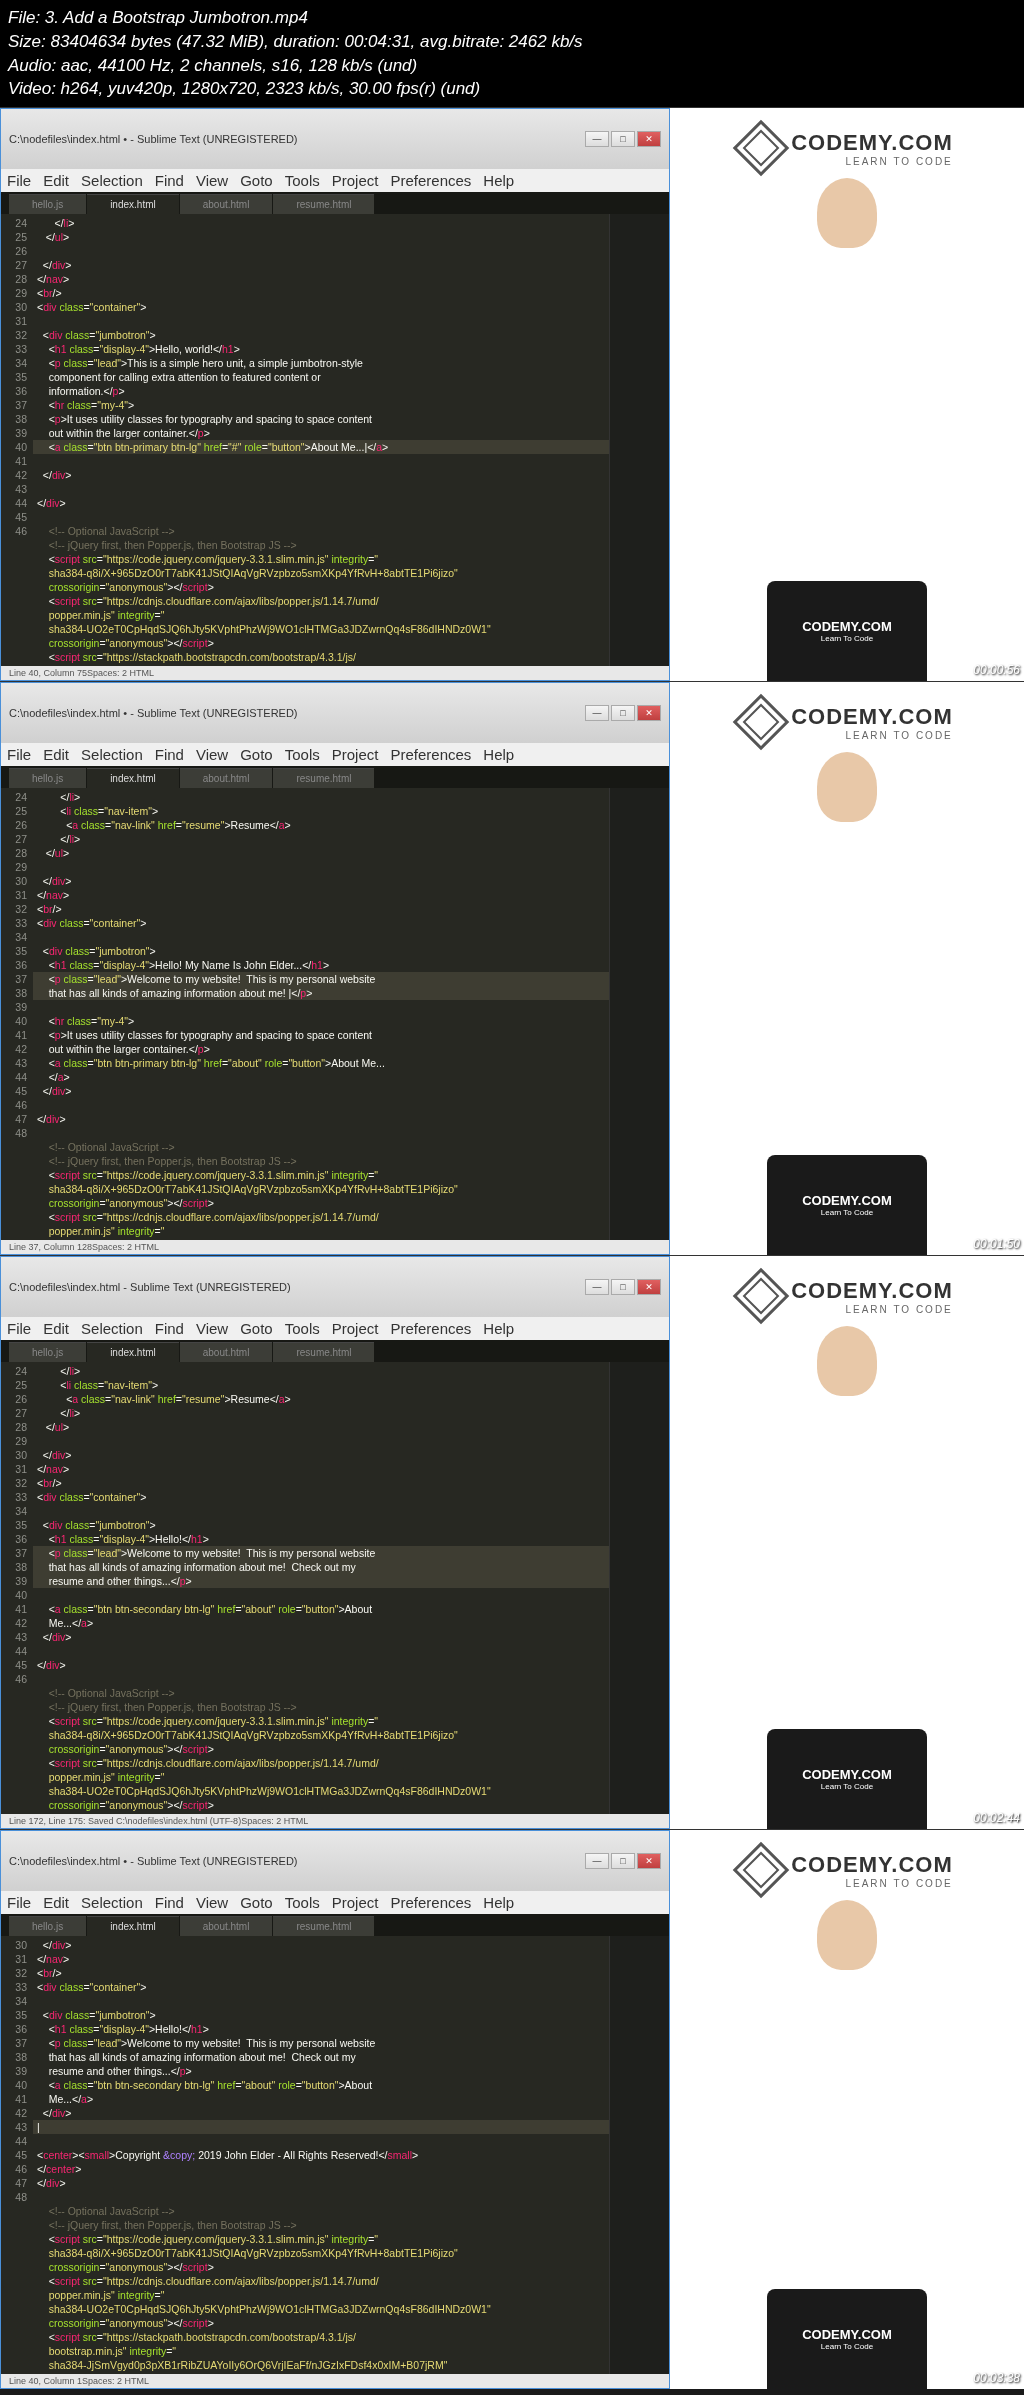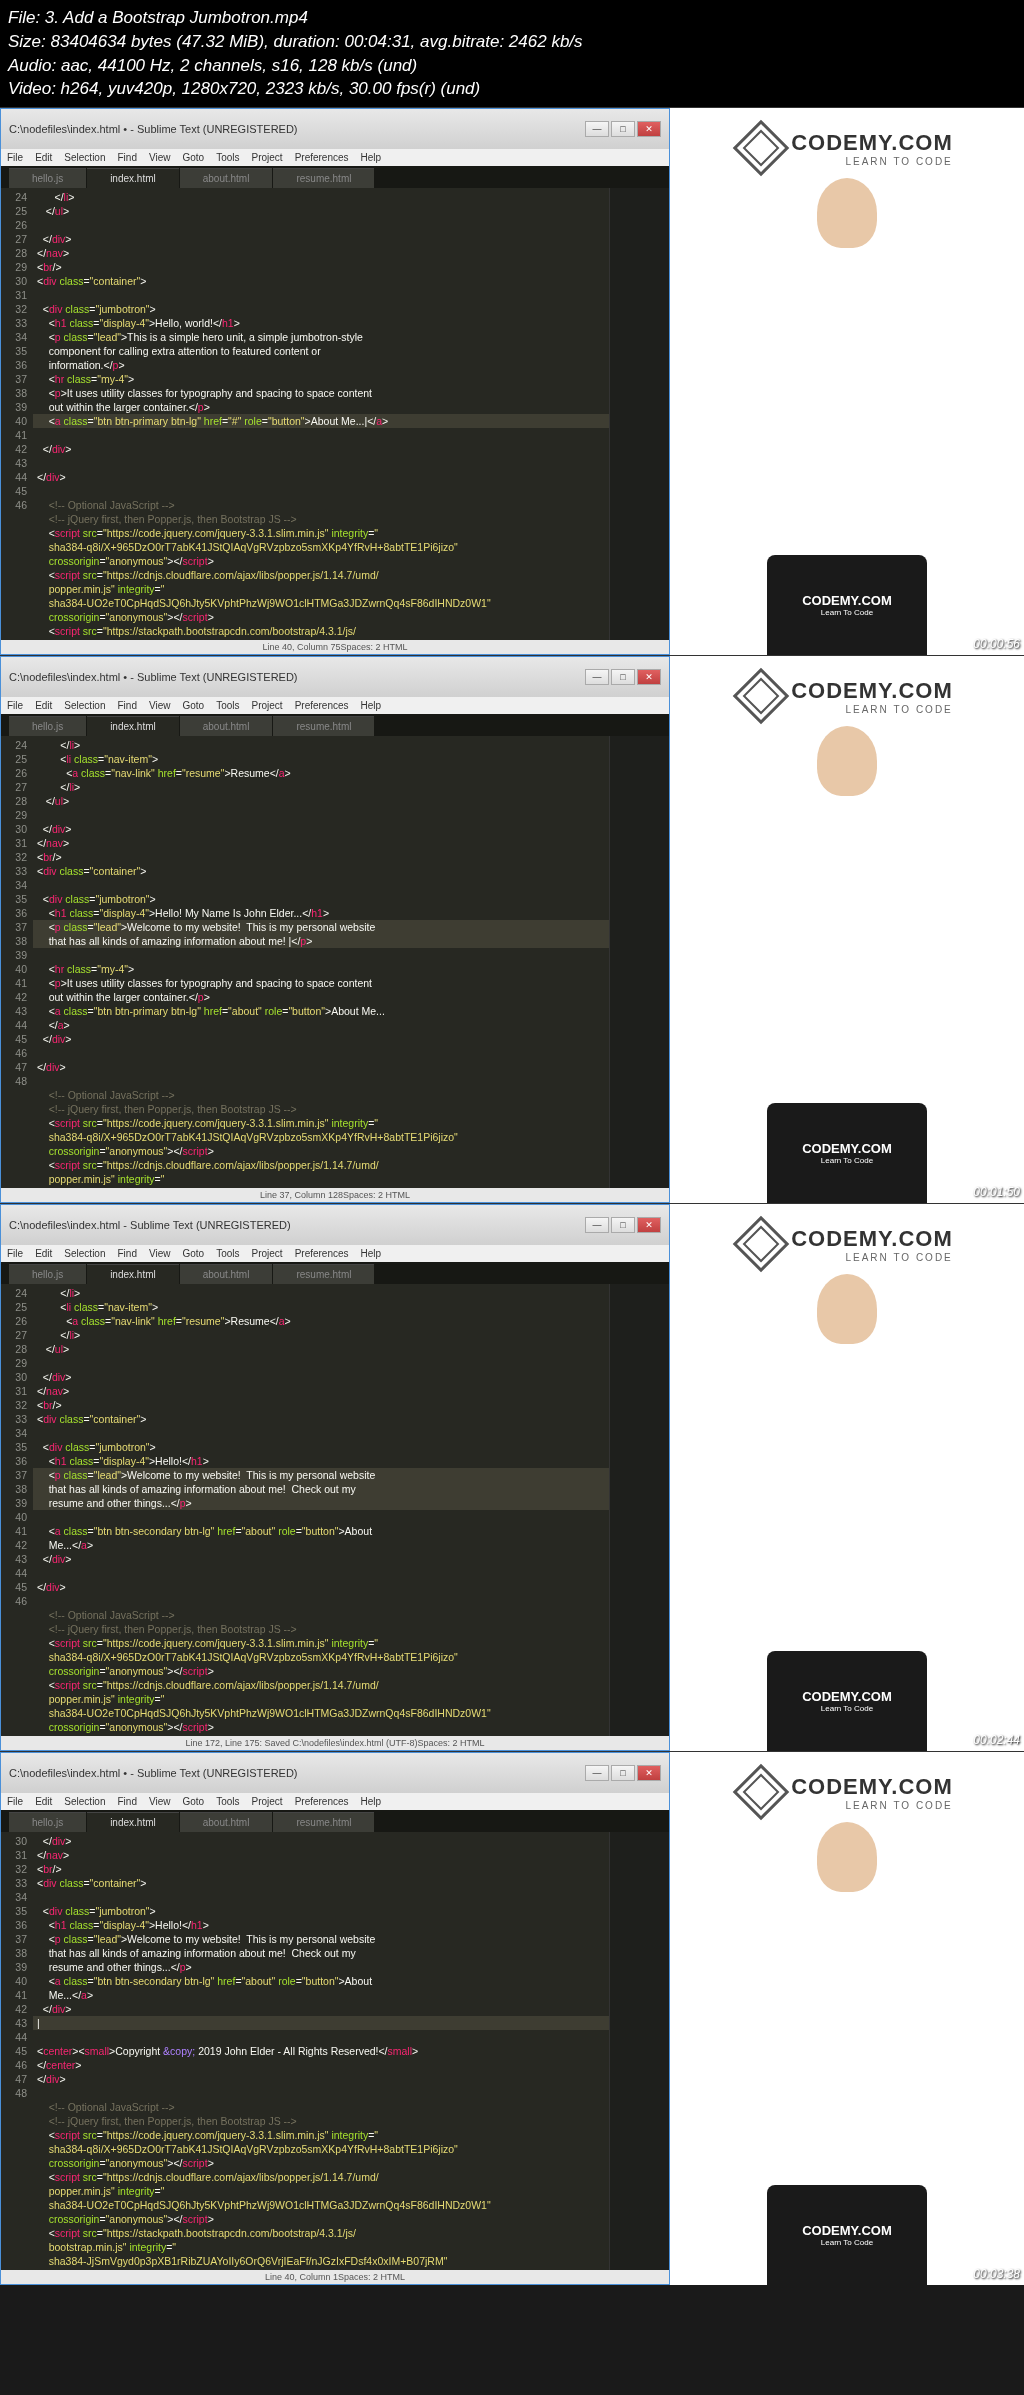--- a/index.html
+++ b/index.html
@@ -1,33 +1,33 @@
 <!DOCTYPE html>
 <html><head>
 <meta charset="utf-8">
 <style>
 *{margin:0;padding:0;box-sizing:border-box;font-family:Arial,sans-serif}
 body{background:#1a1a1a;width:1024px}
 .meta{background:#000;color:#fff;padding:6px 8px;font-size:17px;font-style:italic;line-height:1.4}
 .frame{display:flex;background:#fff;border-top:1px solid #333}
 .editor-side{width:670px;background:#272822;border:1px solid #4a90d9}
 .presenter-side{flex:1;background:#fff;position:relative;display:flex;flex-direction:column;align-items:center;padding-top:20px}
-.titlebar{background:linear-gradient(#e8e8e8,#d0d0d0);padding:12px 8px;font-size:11px;color:#333;display:flex;justify-content:space-between;align-items:center}
+.titlebar{background:linear-gradient(#e8e8e8,#d0d0d0);padding:22px 8px;font-size:11px;color:#333;display:flex;justify-content:space-between;align-items:center}
 .winbtns{display:flex;gap:2px}
 .winbtn{width:24px;height:16px;background:linear-gradient(#f5f5f5,#ddd);border:1px solid #aaa;font-size:9px;text-align:center;line-height:14px}
 .winbtn.close{background:linear-gradient(#e06060,#c04040);color:#fff}
-.menubar{background:#f0f0f0;padding:3px 6px;font-size:10px;color:#333;display:flex;gap:12px}
+.menubar{background:#f0f0f0;padding:3px 6px;font-size:15px;color:#333;display:flex;gap:12px}
 .tabbar{background:#171814;display:flex;padding:2px 0 0 8px;gap:1px}
 .tab{background:#3c3d37;color:#888;padding:4px 23px;font-size:10px;border-top:1px solid #444}
 .tab.active{background:#272822;color:#ddd}
 .code-area{display:flex;background:#272822;font-family:'Consolas',monospace;font-size:10.5px;line-height:14px;position:relative}
 .gutter{background:#272822;color:#8f908a;text-align:right;padding:2px 6px 2px 4px;user-select:none;width:32px}
 .code{flex:1;padding:2px 4px;color:#f8f8f2;overflow:hidden;white-space:pre}
 .minimap{width:60px;background:#1e1f1c;border-left:1px solid #333}
-.statusbar{background:#e8e8e8;color:#555;font-size:9px;padding:2px 8px;display:flex;justify-content:center}
+.statusbar{background:#e8e8e8;color:#555;font-size:9px;padding:2px 8px;display:flex;justify-content:flex-start}
 .logo{display:flex;align-items:center;gap:10px;margin-bottom:10px}
 .logo-icon{width:40px;height:40px;border:3px solid #555;transform:rotate(45deg);position:relative}
 .logo-icon::before{content:'';position:absolute;inset:4px;border:2px solid #555}
 .logo-text{font-size:22px;font-weight:bold;color:#333;letter-spacing:1px}
 .logo-sub{font-size:10px;color:#666;letter-spacing:2px;text-align:right}
 .tshirt{width:160px;height:100px;background:#1a1a1a;border-radius:8px 8px 0 0;margin-top:auto;position:relative;display:flex;flex-direction:column;align-items:center;justify-content:center;color:#fff}
 .tshirt-logo{font-size:13px;font-weight:bold}
 .tshirt-sub{font-size:8px}
 .head{width:60px;height:70px;background:#e8c8a8;border-radius:50% 50% 40% 40%;margin-bottom:-5px;position:relative}
 .timestamp{position:absolute;bottom:4px;right:4px;color:#fff;font-size:12px;font-style:italic;text-shadow:1px 1px 2px #000;z-index:10}

